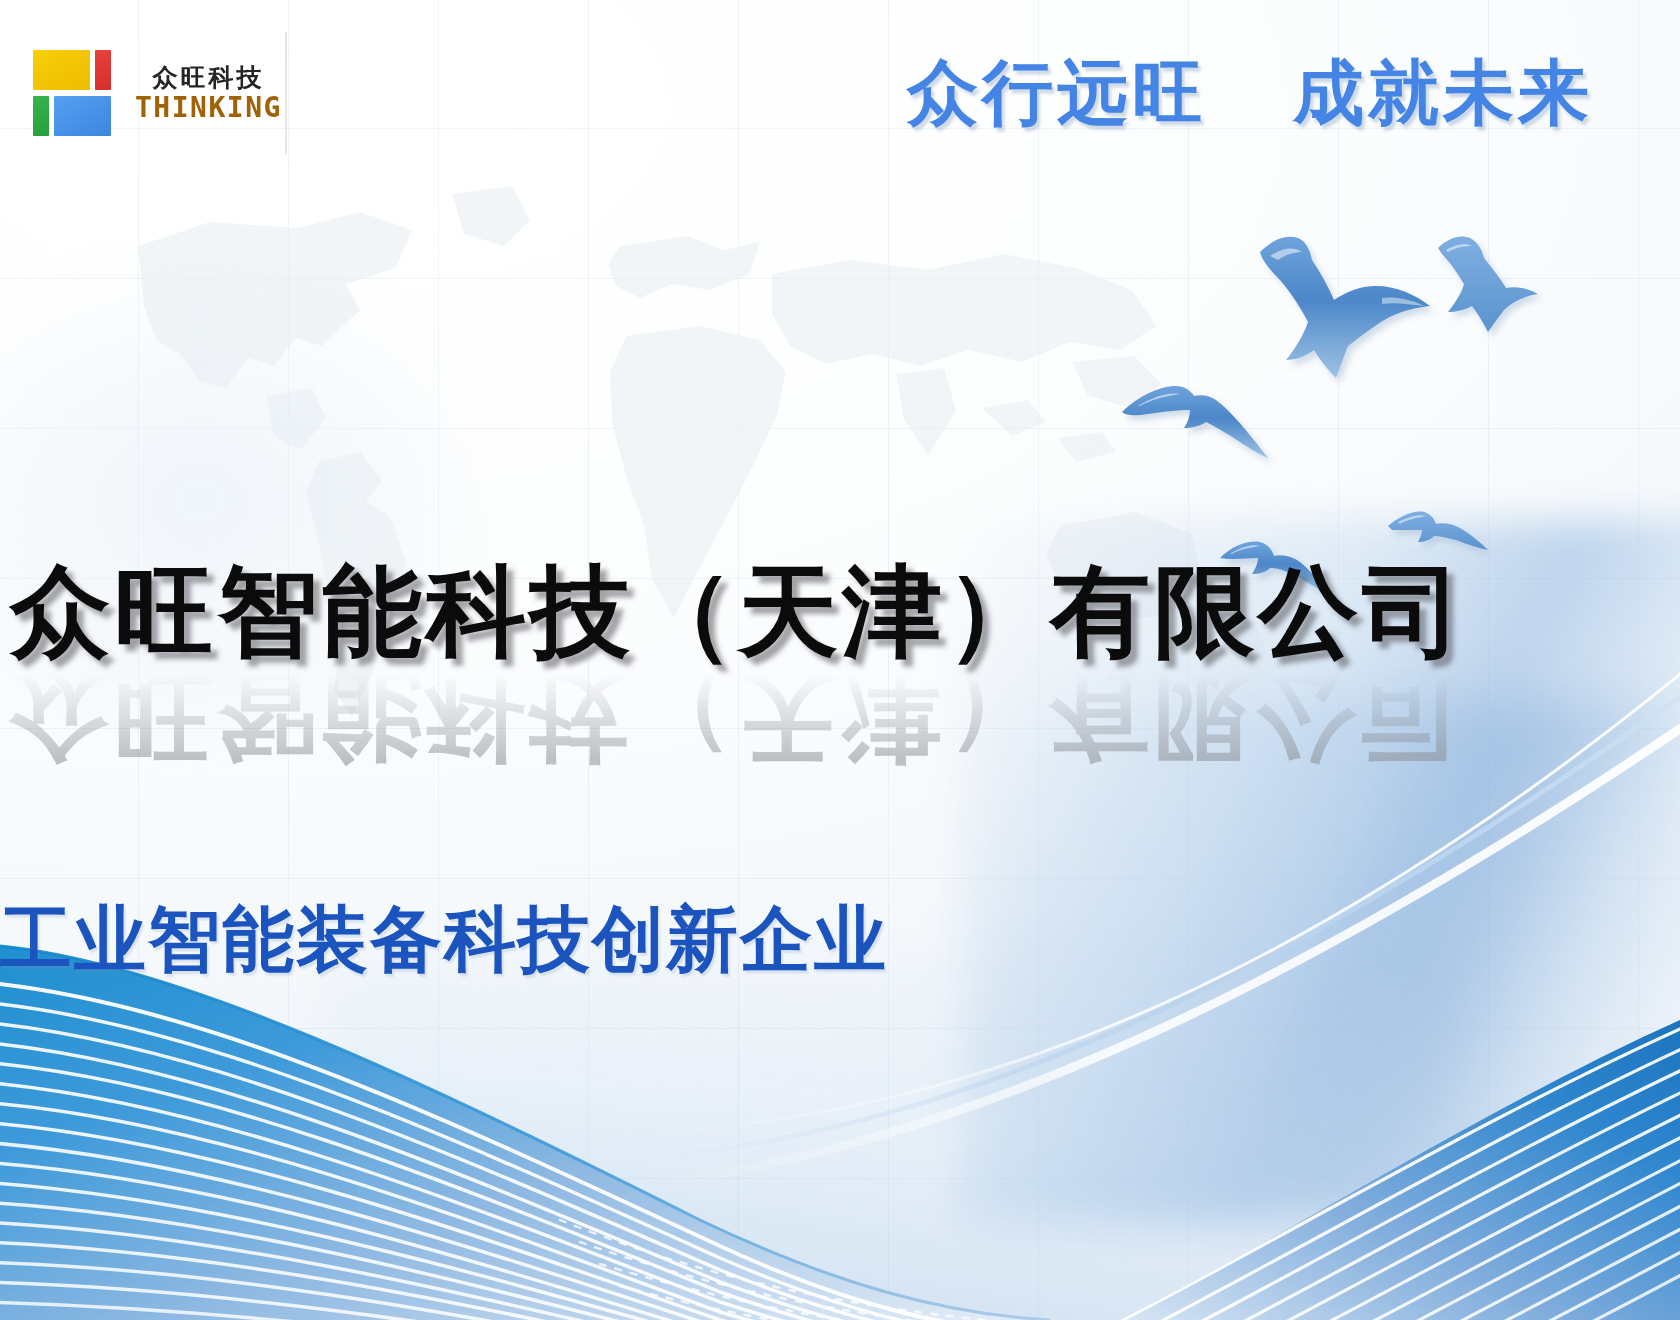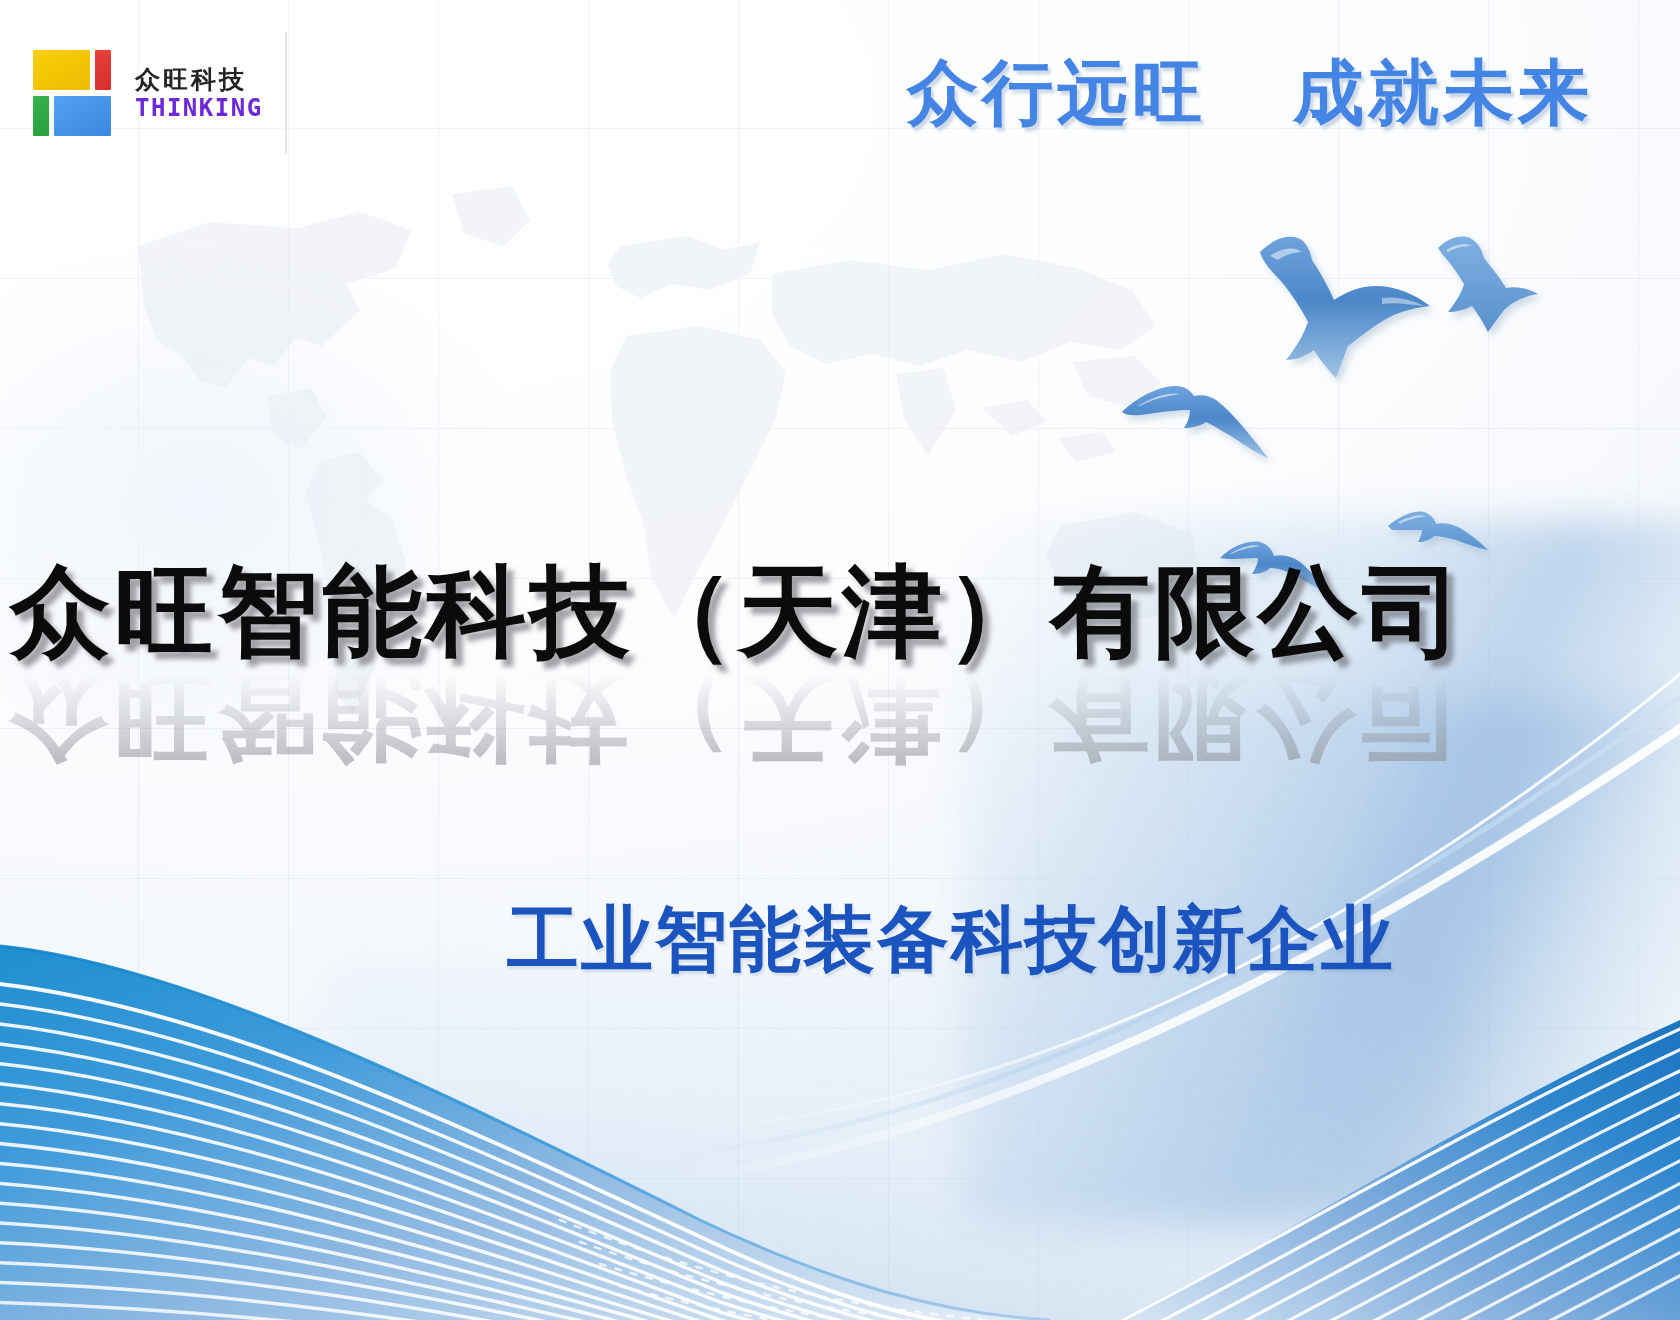--- a/index.html
+++ b/index.html
@@ -74,39 +74,39 @@
   .deco-arc{right:0;bottom:130px;width:1000px;height:520px;}
 
   
   .birds{position:absolute;left:1120px;top:190px;width:540px;height:430px;}
   .birds svg{display:block;width:100%;height:100%;}
 
   
   .logo{
     position:absolute;left:33px;top:32px;
     width:250px;height:122px;
-    display:flex;align-items:center;
+    display:flex;align-items:center;text-align:center;
   }
   .logo-marks{
     position:relative;width:88px;height:92px;flex:0 0 auto;margin-top:2px;
   }
   .logo-marks i{position:absolute;display:block;border-radius:1px;}
   .lm-yellow{left:0;top:2px;width:57px;height:40px;background:linear-gradient(150deg,#F8CE09,#EEBC00);}
   .lm-red   {left:62px;top:2px;width:16px;height:40px;background:linear-gradient(160deg,#E8413C,#D62E2A);}
   .lm-green {left:0;top:48px;width:16px;height:40px;background:linear-gradient(160deg,#37B24D,#27A03B);}
   .lm-blue  {left:21px;top:48px;width:57px;height:40px;background:linear-gradient(150deg,#55A0F2,#3C86E0);}
 
   .logo-text{margin-left:14px;display:flex;flex-direction:column;justify-content:center;gap:4px;}
   .logo-cn{
     font-size:25px;font-weight:700;color:#242424;
     letter-spacing:3px;line-height:1;
     font-family:"DejaVu Sans","Liberation Sans",sans-serif;
   }
   .logo-en{
-    font-size:24px;font-weight:700;color:#6d28d9;
+    font-size:28px;font-weight:700;color:#a16207;
     letter-spacing:1.5px;line-height:1;
     font-family:"DejaVu Sans Mono","Liberation Mono",monospace;
   }
   .logo-rule{
     position:absolute;left:33px;top:32px;width:252px;height:122px;
     border-right:2px solid #e7e7e7;
   }
 
   
   .tagline{
@@ -142,21 +142,21 @@
     -webkit-mask-image:linear-gradient(to top, rgba(0,0,0,0) 8%, rgba(0,0,0,.62) 92%);
     mask-image:linear-gradient(to top, rgba(0,0,0,0) 8%, rgba(0,0,0,.62) 92%);
     font-family:"DejaVu Sans","Liberation Sans",sans-serif;
     white-space:pre;
     opacity:.85;
   }
 
   
   .subtitle{
     position:absolute;left:0;top:892px;width:1395px;
-    text-align:right;
+    text-align:left;
     font-size:72px;font-weight:700;
     color:#1B54BE;
     letter-spacing:2px;
     text-shadow:2px 3px 2px rgba(120,150,190,.22);
     font-family:"DejaVu Sans","Liberation Sans",sans-serif;
     white-space:pre;
   }
 </style>
 </head>
 <body>

